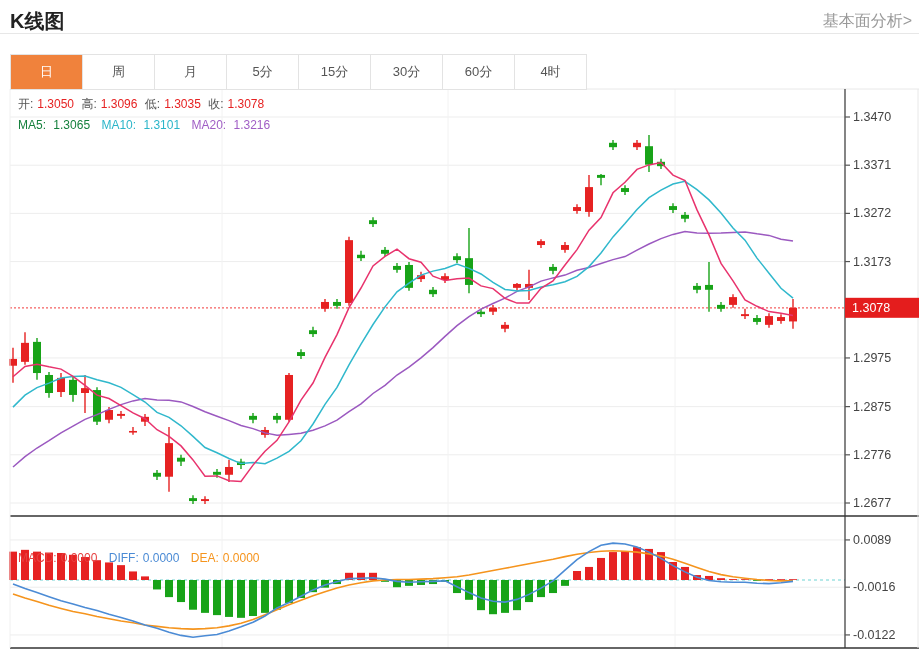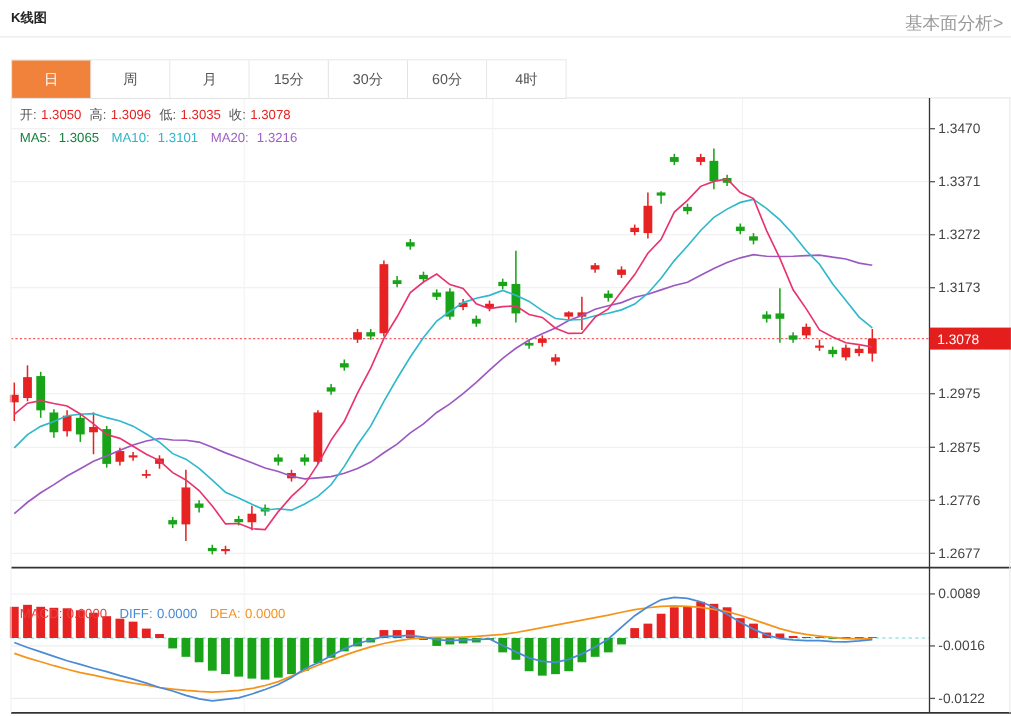--- a/index.html
+++ b/index.html
@@ -1,19 +1,19 @@
 <!DOCTYPE html>
 <html><head>
 <meta charset="utf-8">
 <style>
   html,body{margin:0;padding:0;background:#fff;}
   body{font-family:"Liberation Sans","DejaVu Sans",sans-serif;}
   #page{position:relative;width:919px;height:651px;background:#fff;overflow:hidden;}
   #chart-svg{position:absolute;left:0;top:0;z-index:1;}
-  .hdr-title{position:absolute;left:10px;top:8px;font-size:12px;font-weight:bold;color:#222;z-index:2;}
+  .hdr-title{position:absolute;left:10px;top:8px;font-size:20px;font-weight:bold;color:#222;z-index:2;}
   .hdr-link{position:absolute;right:7px;top:11px;font-size:16px;color:#999;z-index:2;cursor:pointer;}
   .hdr-divider{position:absolute;left:0;top:33px;width:919px;height:1px;background:#e7e7e7;z-index:2;}
   .tabbar{position:absolute;left:10px;top:54px;display:flex;z-index:3;border:1px solid #e3e3e3;background:#fff;}
   .tab{width:71px;height:34px;line-height:34px;text-align:center;font-size:13px;color:#555;background:#fff;border-right:1px solid #e3e3e3;cursor:pointer;}
   .tab:last-child{border-right:none;}
   .tab.active{background:#f0823c;color:#fff;}
   .legend{position:absolute;z-index:2;font-size:12px;white-space:nowrap;}
   .legend span{margin-right:4px;}
   .lbl{color:#555;}
   .val-red{color:#e62222;}
@@ -296,20 +296,21 @@
     </svg>
 
   <div class="hdr-title">K线图</div>
   <div class="hdr-link">基本面分析&gt;</div>
   <div class="hdr-divider"></div>
 
   <div class="tabbar">
     <div class="tab active">日</div>
     <div class="tab">周</div>
     <div class="tab">月</div>
+    <div class="tab">5分</div>
     <div class="tab">15分</div>
     <div class="tab">30分</div>
     <div class="tab">60分</div>
     <div class="tab">4时</div>
   </div>
 
   <div class="legend" style="left:18px;top:96px;">
     <span class="lbl">开:</span><span class="val-red gap">1.3050</span>
     <span class="lbl">高:</span><span class="val-red gap">1.3096</span>
     <span class="lbl">低:</span><span class="val-red gap">1.3035</span>

